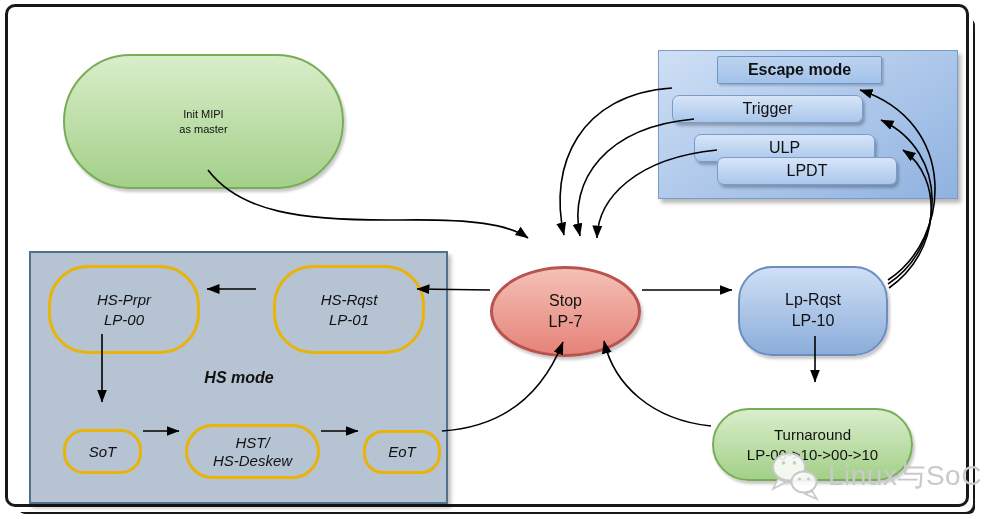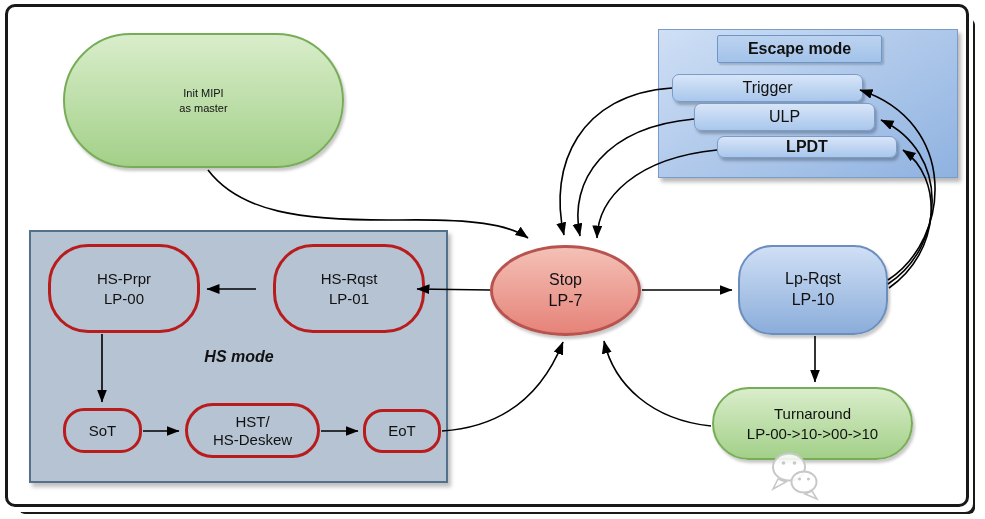--- a/index.html
+++ b/index.html
@@ -10,21 +10,21 @@
   .frame{
     position:absolute;left:5px;top:4px;width:958px;height:497px;
     border:3px solid #181818;border-radius:10px;background:#ffffff;
     box-shadow:6px 7px 0 -2px #ffffff, 10px 11px 0 -4px #181818;
     z-index:1;
   }
   .node{
     position:absolute;box-sizing:border-box;
     display:flex;align-items:center;justify-content:center;
     text-align:center;white-space:pre-line;
-    font-size:15px;line-height:1.3;color:#111;z-index:10;
+    font-size:15px;line-height:1.3;color:#111;z-index:10;margin-top:21px;
   }
   
   .green{
     background:linear-gradient(#d9edca,#a3d089);
     border:2.5px solid #78ad58;
     box-shadow:2px 3px 3px rgba(0,0,0,0.22);
   }
   .init{left:63px;top:33px;width:281px;height:135px;border-radius:68px;font-size:11px;}
   .turnaround{left:712px;top:387px;width:201px;height:73px;border-radius:37px;}
   
@@ -58,31 +58,31 @@
     font-weight:bold;font-size:16px;z-index:8;
     box-shadow:2px 2px 2px rgba(0,0,0,0.18);
   }
   .escape-item{
     background:linear-gradient(#d8e5f8,#a9c7ec);
     border:1.5px solid #7a9cc9;border-radius:7px;
     box-shadow:2px 3px 3px rgba(0,0,0,0.25);
     font-size:16px;z-index:8;
   }
   .trigger{left:672px;top:74px;width:191px;height:28px;}
-  .ulp{left:694px;top:103px;width:181px;height:28px;}
-  .lpdt{left:717px;top:136px;width:180px;height:22px;font-weight:bold;}
+  .ulp{left:694px;top:113px;width:181px;height:28px;}
+  .lpdt{left:717px;top:136px;width:180px;height:28px;}
   
   .hs-panel{
     left:29px;top:230px;width:419px;height:253px;
     background:#b5c3d2;border:2px solid #54718b;
     box-shadow:3px 4px 4px rgba(0,0,0,0.25);
     z-index:5;
   }
   .hs-state{
-    background:transparent;border:3px solid #b91c1c;z-index:10;
+    background:transparent;border:3px solid #eab308;z-index:10;font-style:italic;
   }
   .hs-prpr{left:48px;top:244px;width:152px;height:89px;border-radius:40px;}
   .hs-rqst{left:273px;top:244px;width:152px;height:89px;border-radius:40px;}
   .hs-mode-label{left:163px;top:346px;width:152px;height:22px;font-weight:bold;font-size:16px;background:transparent;font-style:italic;}
   .sot{left:63px;top:408px;width:79px;height:45px;border-radius:21px;}
   .hst{left:185px;top:403px;width:135px;height:55px;border-radius:28px;line-height:1.2;}
   .eot{left:363px;top:409px;width:78px;height:44px;border-radius:20px;}
   
   svg.arrows{position:absolute;left:0;top:0;z-index:40;pointer-events:none;}
   svg.arrows path{fill:none;stroke:#000;stroke-width:1.6px;}
@@ -157,13 +157,14 @@
       <path d="M 46 42 L 51 50 L 39 45 Z" style="stroke-width:1.6;"></path>
       <ellipse cx="38" cy="33" rx="12.5" ry="10.5"></ellipse>
     </g>
     <g style="fill:#c8c8c8;stroke:none;">
       <circle cx="17.5" cy="14" r="1.8"></circle>
       <circle cx="28.5" cy="14" r="1.8"></circle>
       <circle cx="33.5" cy="30" r="1.6"></circle>
       <circle cx="42.5" cy="30" r="1.6"></circle>
     </g>
   </svg>
+  <span class="wm-text">Linux与SoC</span>
 </div>
 
 </body></html>

